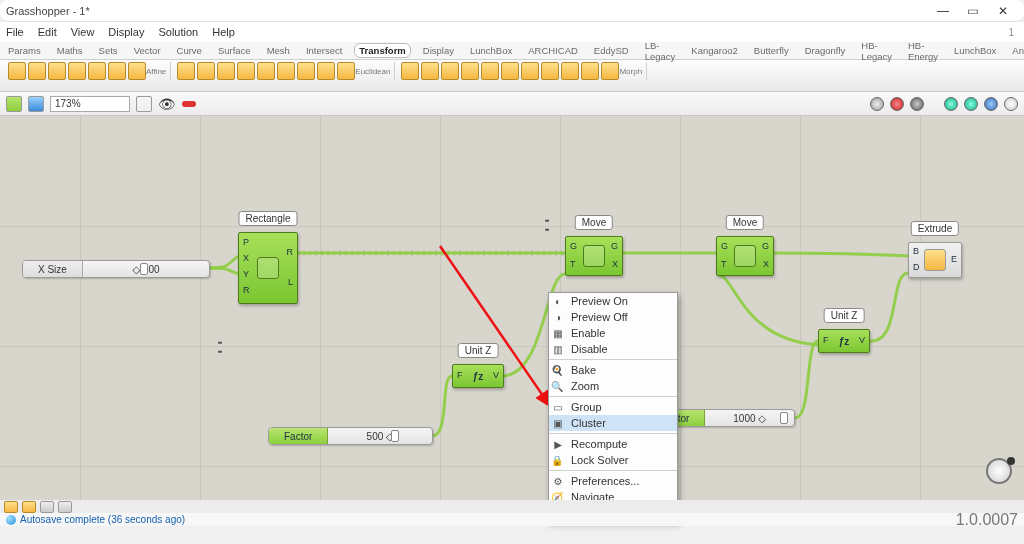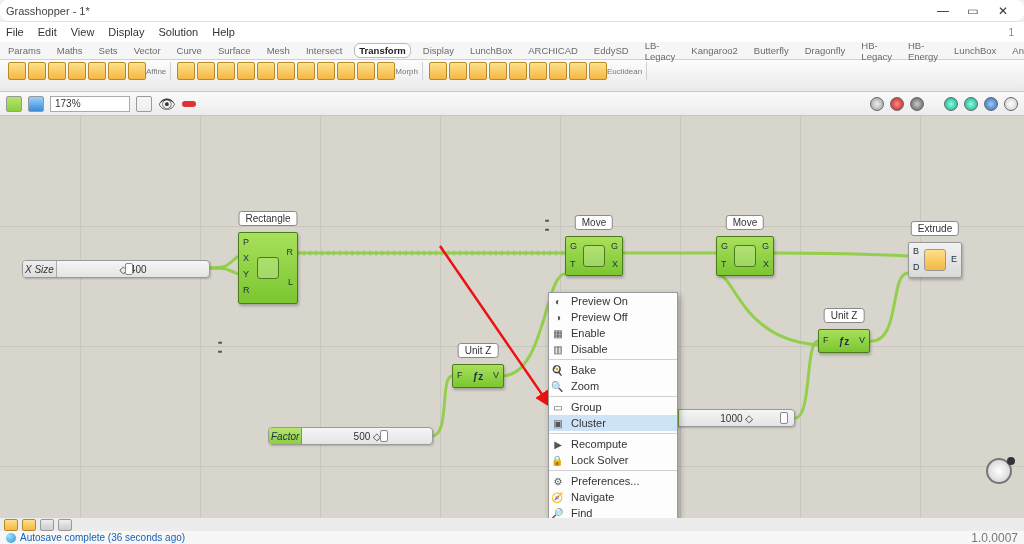--- a/index.html
+++ b/index.html
@@ -42,21 +42,21 @@
   
   .comp { position:absolute; background: linear-gradient(#a8e05a,#7bc631); border:1px solid #4e7a1f; border-radius:2px; box-shadow: 1px 2px 3px rgba(0,0,0,.25); }
   .comp.grey { background: linear-gradient(#f2f2f2,#d9d9d9); border-color:#999; }
   .comp .label { position:absolute; top:-22px; left:50%; transform:translateX(-50%); background:#fff; border:1px solid #888; border-radius:3px; padding:1px 6px; font-size:10px; white-space:nowrap; }
   .comp .pl { font-size:9px; color:#234; position:absolute; }
   .comp .icon { position:absolute; top:50%; left:50%; transform:translate(-50%,-50%); width:22px; height:22px; background:#fff3; border:1px solid #4e7a1f; border-radius:3px; }
   .comp.grey .icon { border-color:#999; background:linear-gradient(#ffe08a,#f5b742); }
 
   
   .slider { position:absolute; height:18px; background:linear-gradient(#f5f5f5,#e4e4e4); border:1px solid #9a9a9a; border-radius:4px; display:flex; align-items:center; font-size:10px; box-shadow: 1px 1px 2px rgba(0,0,0,.2);}
-  .slider .tag { background:linear-gradient(#b7e56e,#8cce3e); color:#234; padding:0 2px; height:100%; display:flex; align-items:center; border-right:1px solid #7aa236; border-radius:3px 0 0 3px;font-style:italic;}
+  .slider .tag { background:linear-gradient(#b7e56e,#8cce3e); color:#234; padding:0 15px; height:100%; display:flex; align-items:center; border-right:1px solid #7aa236; border-radius:3px 0 0 3px;}
   .slider.plain .tag { background:linear-gradient(#eee,#ddd); border-right:1px solid #aaa; color:#333;}
   .slider .track { flex:1; position:relative; height:100%; display:flex; align-items:center; justify-content:center; }
   .slider .val { font-size:10px; color:#333; }
   .slider .knob { position:absolute; top:2px; bottom:2px; width:8px; background:#fff; border:1px solid #888; border-radius:2px; }
 
   
   svg.wires { position:absolute; top:0; left:0; width:100%; height:100%; pointer-events:none; }
   .wire-g { stroke:#8cce3e; stroke-width:3; fill:none; opacity:.9;}
   .wire-d { stroke:#7aa236; stroke-width:5; fill:none; opacity:.35; stroke-dasharray:2 4;}
 
@@ -64,25 +64,25 @@
   .arrow { position:absolute; pointer-events:none; }
 
   
   .ctxmenu { position:absolute; width:130px; background:#fdfdfd; border:1px solid #9a9a9a; box-shadow:2px 3px 6px rgba(0,0,0,.3); font-size:11px; }
   .ctxmenu .row { display:flex; align-items:center; height:16px; padding:0 4px 0 2px; gap:6px; }
   .ctxmenu .row:hover, .ctxmenu .row.hl { background:#cfe3f7; }
   .ctxmenu .ico { width:14px; height:14px; display:flex; align-items:center; justify-content:center; font-size:10px; color:#555;}
   .ctxmenu .sep { height:1px; background:#d0d0d0; margin:2px 0;}
 
   
-  .statusbar { position:absolute; bottom:0; left:0; right:0; height:26px; display:flex; flex-direction:column;}
+  .statusbar { position:absolute; bottom:0; left:0; right:0; height:44px; display:flex; flex-direction:column;}
   .statusbar .row1 { height:13px; background:#ececec; display:flex; align-items:center; padding:0 4px; gap:4px;}
   .statusbar .row2 { height:13px; background:#f7f7f7; display:flex; align-items:center; padding:0 6px; color:#1560b3; font-size:10px;}
   .statusbar .sq { width:14px; height:12px; background: linear-gradient(#ffe08a,#f5b742); border:1px solid #b88a2a; border-radius:2px;}
-  .statusbar .version { margin-left:auto; color:#777; font-size:12px;}
+  .statusbar .version { margin-left:auto; color:#777; font-size:16px;}
   .statusbar .bulb { width:10px; height:10px; border-radius:50%; background: radial-gradient(circle at 30% 30%, #9fe0ff, #2a93d8); margin-right:4px;}
 
   .compass { position:absolute; right:12px; bottom:34px; width:26px; height:26px; border:2px solid #777; border-radius:50%; background:radial-gradient(#fff,#ccc);}
   .compass::after { content:""; position:absolute; right:-5px; top:-3px; width:8px;height:8px; background:#333; border-radius:50%;}
 
   .grips { position:absolute; font-size:8px; color:#555; letter-spacing:-1px; }
 </style>
 </head>
 <body>
 
@@ -145,38 +145,38 @@
     <div class="icons">
         <div class="tb"></div>
         <div class="tb"></div>
         <div class="tb"></div>
         <div class="tb"></div>
         <div class="tb"></div>
         <div class="tb"></div>
         <div class="tb"></div>
         <div class="tb"></div>
         <div class="tb"></div>
-        <div class="tb"></div>
-        <div class="tb"></div>
-      </div>
-    <div class="grouplabel">Morph</div>
+      </div>
+    <div class="grouplabel">Euclidean</div>
   </div>
   <div class="group">
     <div class="icons">
         <div class="tb"></div>
         <div class="tb"></div>
         <div class="tb"></div>
         <div class="tb"></div>
         <div class="tb"></div>
         <div class="tb"></div>
         <div class="tb"></div>
         <div class="tb"></div>
         <div class="tb"></div>
-      </div>
-    <div class="grouplabel">Euclidean</div>
+        <div class="tb"></div>
+        <div class="tb"></div>
+      </div>
+    <div class="grouplabel">Morph</div>
   </div>
 </div>
 
 <div class="viewbar">
   <div class="sq" style="background:linear-gradient(#b7e56e,#8cce3e)"></div>
   <div class="sq" style="background:linear-gradient(#9cd0ff,#3a8cd8)"></div>
   <div class="zoom">
       <span>173%</span>
     </div>
   <div class="sq"></div>

